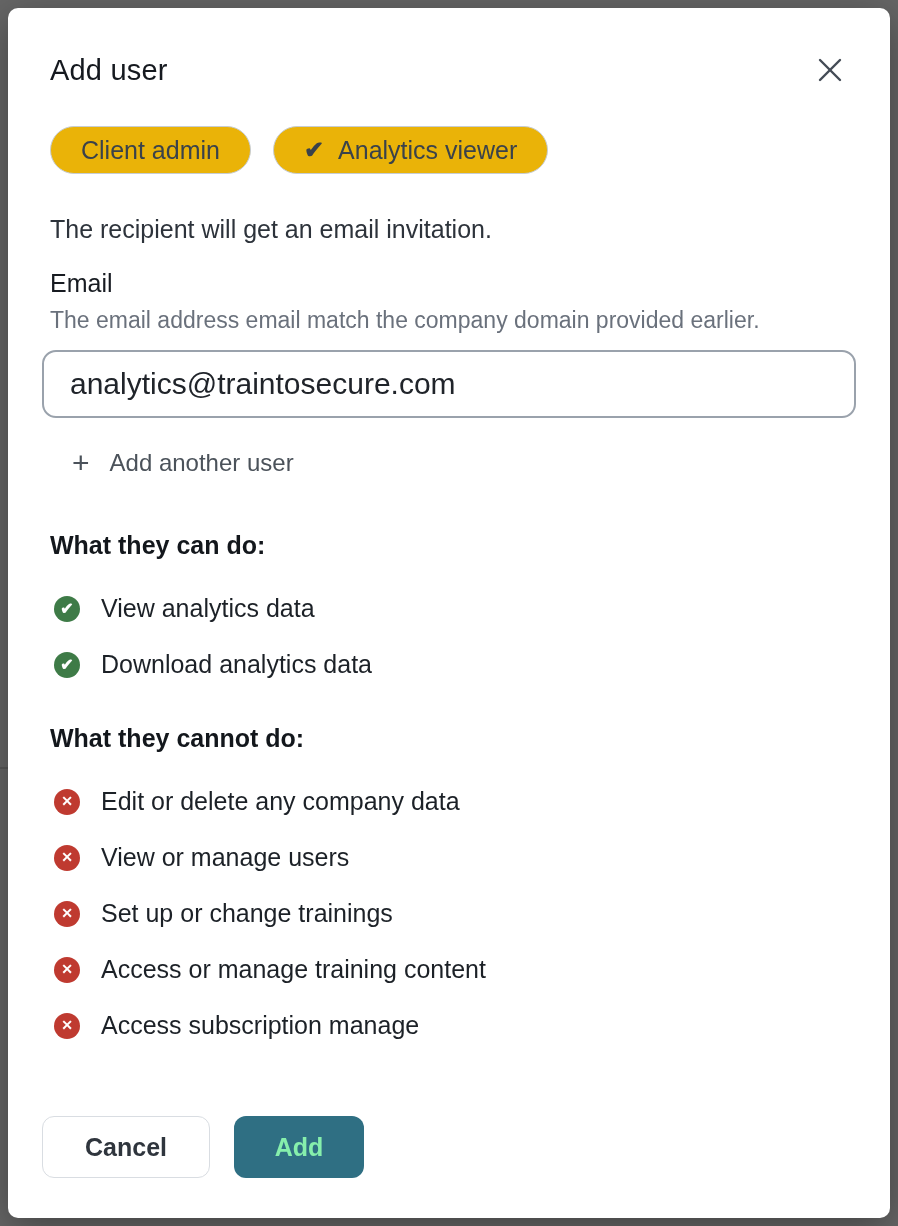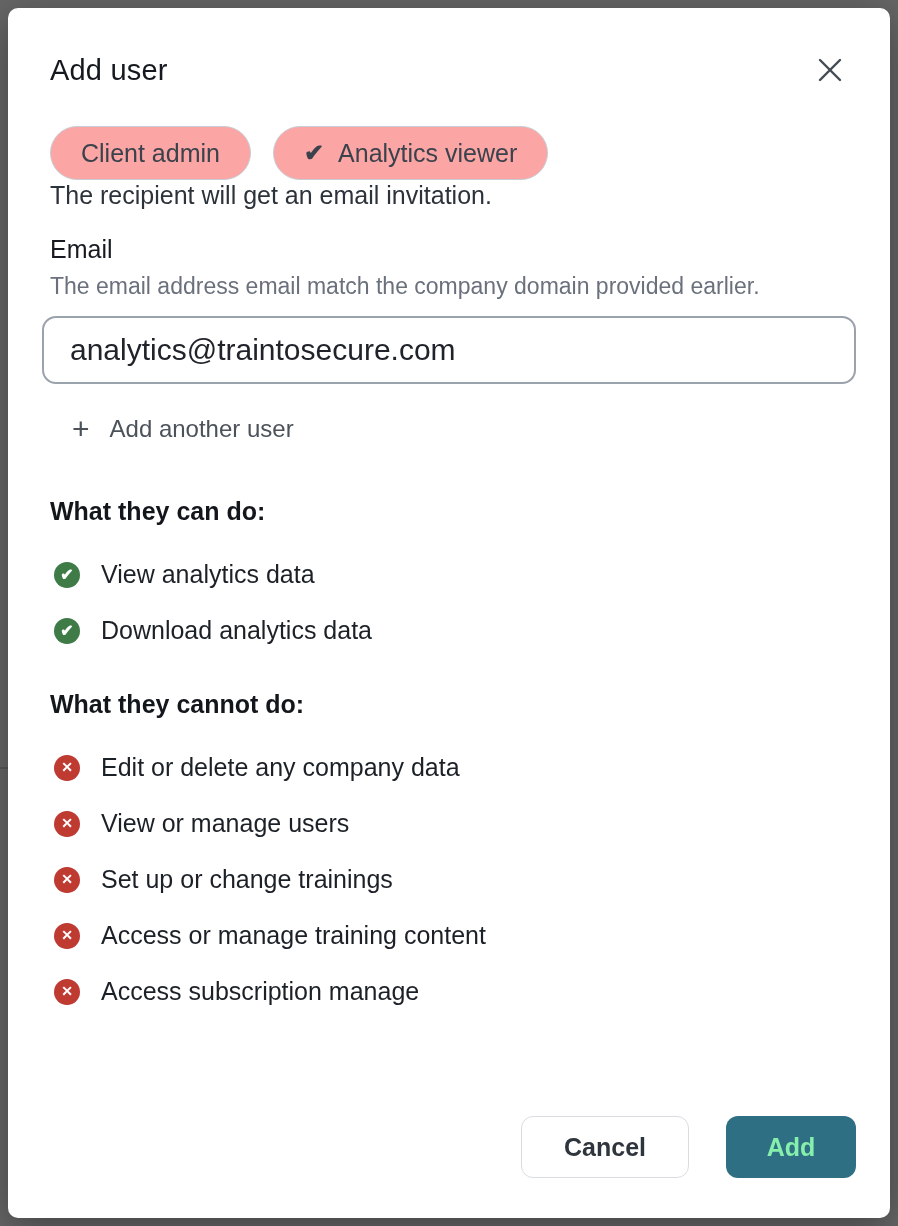--- a/index.html
+++ b/index.html
@@ -46,37 +46,38 @@
   .chip-row {
     display: flex;
     gap: 22px;
     margin-top: 38px;
     padding-left: 8px;
   }
   .chip {
     display: inline-flex;
     align-items: center;
     gap: 14px;
-    height: 54px;
+    height: 48px;
     padding: 0 30px;
-    background: #fca5a5;
+    background: #eab308;
     border: 1px solid #c7cdd3;
     border-radius: 27px;
     font-size: 25px;
     color: #3a424b;
     cursor: pointer;
     font-family: "Liberation Sans", sans-serif;
   }
   .chip .check-glyph {
     font-size: 24px;
     font-weight: 700;
     color: #3a424b;
     line-height: 1;
   }
   .intro-text {
+    margin-top: 40px;
     padding-left: 8px;
     font-size: 25px;
     color: #2d333b;
     line-height: 30px;
   }
   .email-label {
     margin-top: 24px;
     padding-left: 8px;
     font-size: 25px;
     font-weight: 500;
@@ -158,22 +159,22 @@
     justify-content: center;
     color: #ffffff;
     font-weight: 700;
   }
   .perm-icon.allow { background: #3e7b47; font-size: 16px; }
   .perm-icon.deny  { background: #bf3a30; font-size: 14px; }
   .section-heading.cannot { margin-top: 44px; }
   .modal-footer {
     margin-top: auto;
     display: flex;
-    justify-content: flex-end;
-    gap: 37px;
+    justify-content: flex-start;
+    gap: 24px;
   }
   .btn {
     height: 62px;
     border-radius: 12px;
     font-size: 25px;
     font-weight: 700;
     cursor: pointer;
     font-family: "Liberation Sans", sans-serif;
     display: inline-flex;
     align-items: center;

